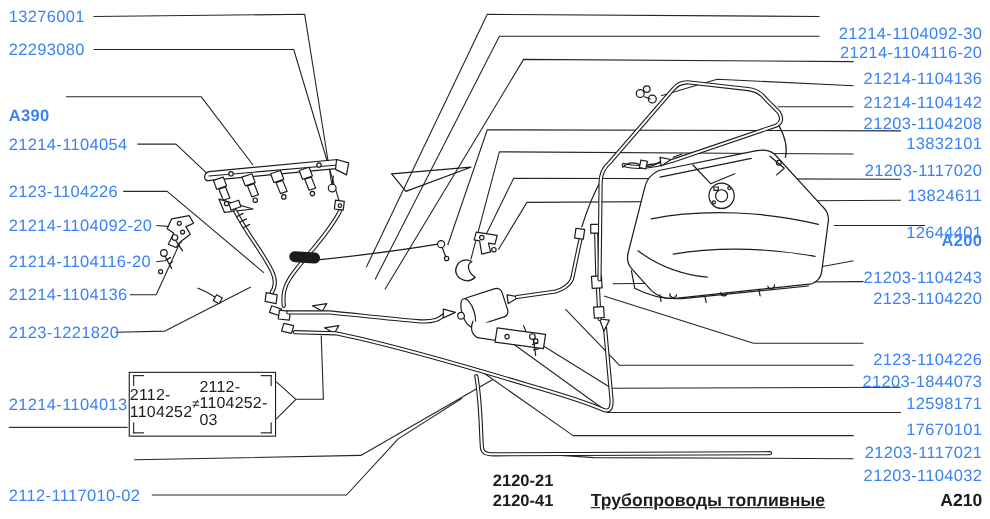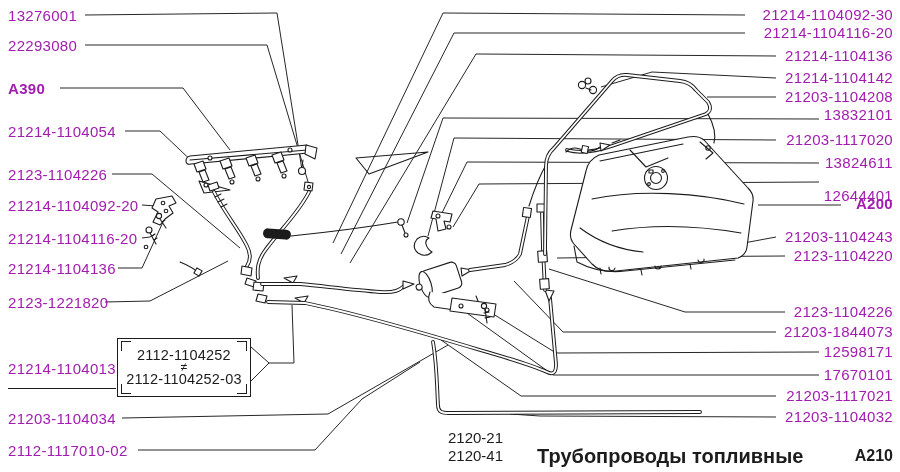--- a/index.html
+++ b/index.html
@@ -3,41 +3,41 @@
 <meta charset="utf-8">
 <style>
   html,body{margin:0;padding:0;background:#e8e8e8;}
   #page{
     position:relative;width:900px;height:472px;background:#ffffff;
     font-family:"Liberation Sans", sans-serif;color:#1c1c1c;overflow:hidden;
   }
   #art{position:absolute;left:0;top:0;}
   .lbl{
     position:absolute;font-size:15px;line-height:16px;letter-spacing:.3px;
-    white-space:nowrap;color:#a21caf;
+    white-space:nowrap;color:#3b82f6;
   }
-  .lbl.right{text-align:left;}
+  .lbl.right{text-align:left;margin-top:16px;}
   .lbl.bold{font-weight:700;}
   .lbl.underline{border-bottom:1.6px solid #1c1c1c;padding-bottom:11px;}
   
   #variant-box{
     position:absolute;left:117px;top:338px;width:134px;height:59px;
     border:1.6px solid #1c1c1c;box-sizing:border-box;
-    display:flex;flex-direction:column;align-items:center;justify-content:center;
+    display:flex;flex-direction:row;align-items:center;justify-content:center;
   }
   #variant-box .vb-line{font-size:14.5px;line-height:15px;letter-spacing:.2px;}
   #variant-box .vb-neq{font-size:12px;line-height:9px;}
   .corner{position:absolute;width:9px;height:9px;}
   .corner.tl{left:3px;top:2px;border-left:1.4px solid #1c1c1c;border-top:1.4px solid #1c1c1c;}
   .corner.tr{right:3px;top:2px;border-right:1.4px solid #1c1c1c;border-top:1.4px solid #1c1c1c;}
   .corner.bl{left:3px;bottom:2px;border-left:1.4px solid #1c1c1c;border-bottom:1.4px solid #1c1c1c;}
   .corner.br{right:3px;bottom:2px;border-right:1.4px solid #1c1c1c;border-bottom:1.4px solid #1c1c1c;}
   
-  .footer-code{position:absolute;font-weight:400;font-size:15px;line-height:16px;}
-  #footer-title{position:absolute;left:537px;top:448px;font-weight:700;font-size:20px;line-height:16px;}
+  .footer-code{position:absolute;font-weight:700;font-size:15px;line-height:16px;}
+  #footer-title{position:absolute;left:537px;top:448px;font-weight:700;font-size:16px;line-height:16px;text-decoration:underline;}
   #footer-section{position:absolute;right:7px;top:448px;font-weight:700;font-size:16px;line-height:16px;text-align:center;}
   
   .ln{stroke:#1c1c1c;stroke-width:1.1;fill:none;stroke-linecap:round;stroke-linejoin:round;}
   .ld{stroke:#262626;stroke-width:1;fill:none;stroke-linejoin:round;}
   .tube{stroke:#1c1c1c;stroke-width:3.8;fill:none;stroke-linecap:round;stroke-linejoin:round;}
   .core{stroke:#ffffff;stroke-width:1.8;fill:none;stroke-linecap:round;stroke-linejoin:round;}
   .solid{fill:#1c1c1c;stroke:none;}
   .wh{fill:#ffffff;}
 </style>
 </head>
@@ -229,29 +229,28 @@
     </g>
 
     <g>
       <path class="ln" d="M180,262 C190,266 196,270 200,274"></path>
       <rect class="ln wh" x="195" y="269" width="6" height="6" transform="rotate(30 198 272)"></rect>
     </g>
   </svg>
 
   <div class="lbl" style="left:8px;top:8px">13276001</div>
   <div class="lbl" style="left:8px;top:38px">22293080</div>
-  <div class="lbl bold" style="left:8px;top:81px">A390</div>
+  <div class="lbl bold" style="left:8px;top:98px">A390</div>
   <div class="lbl" style="left:8px;top:124px">21214-1104054</div>
   <div class="lbl" style="left:8px;top:167px">2123-1104226</div>
   <div class="lbl" style="left:8px;top:198px">21214-1104092-20</div>
   <div class="lbl" style="left:8px;top:231px">21214-1104116-20</div>
   <div class="lbl" style="left:8px;top:261px">21214-1104136</div>
   <div class="lbl" style="left:8px;top:295px">2123-1221820</div>
   <div class="lbl underline" style="left:8px;top:361px">21214-1104013</div>
-  <div class="lbl" style="left:8px;top:411px">21203-1104034</div>
   <div class="lbl" style="left:8px;top:443px">2112-1117010-02</div>
 
   <div id="variant-box">
     <span class="corner tl"></span>
     <span class="corner tr"></span>
     <span class="corner bl"></span>
     <span class="corner br"></span>
     <div class="vb-line">2112-1104252</div>
     <div class="vb-neq">≠</div>
     <div class="vb-line">2112-1104252-03</div>

